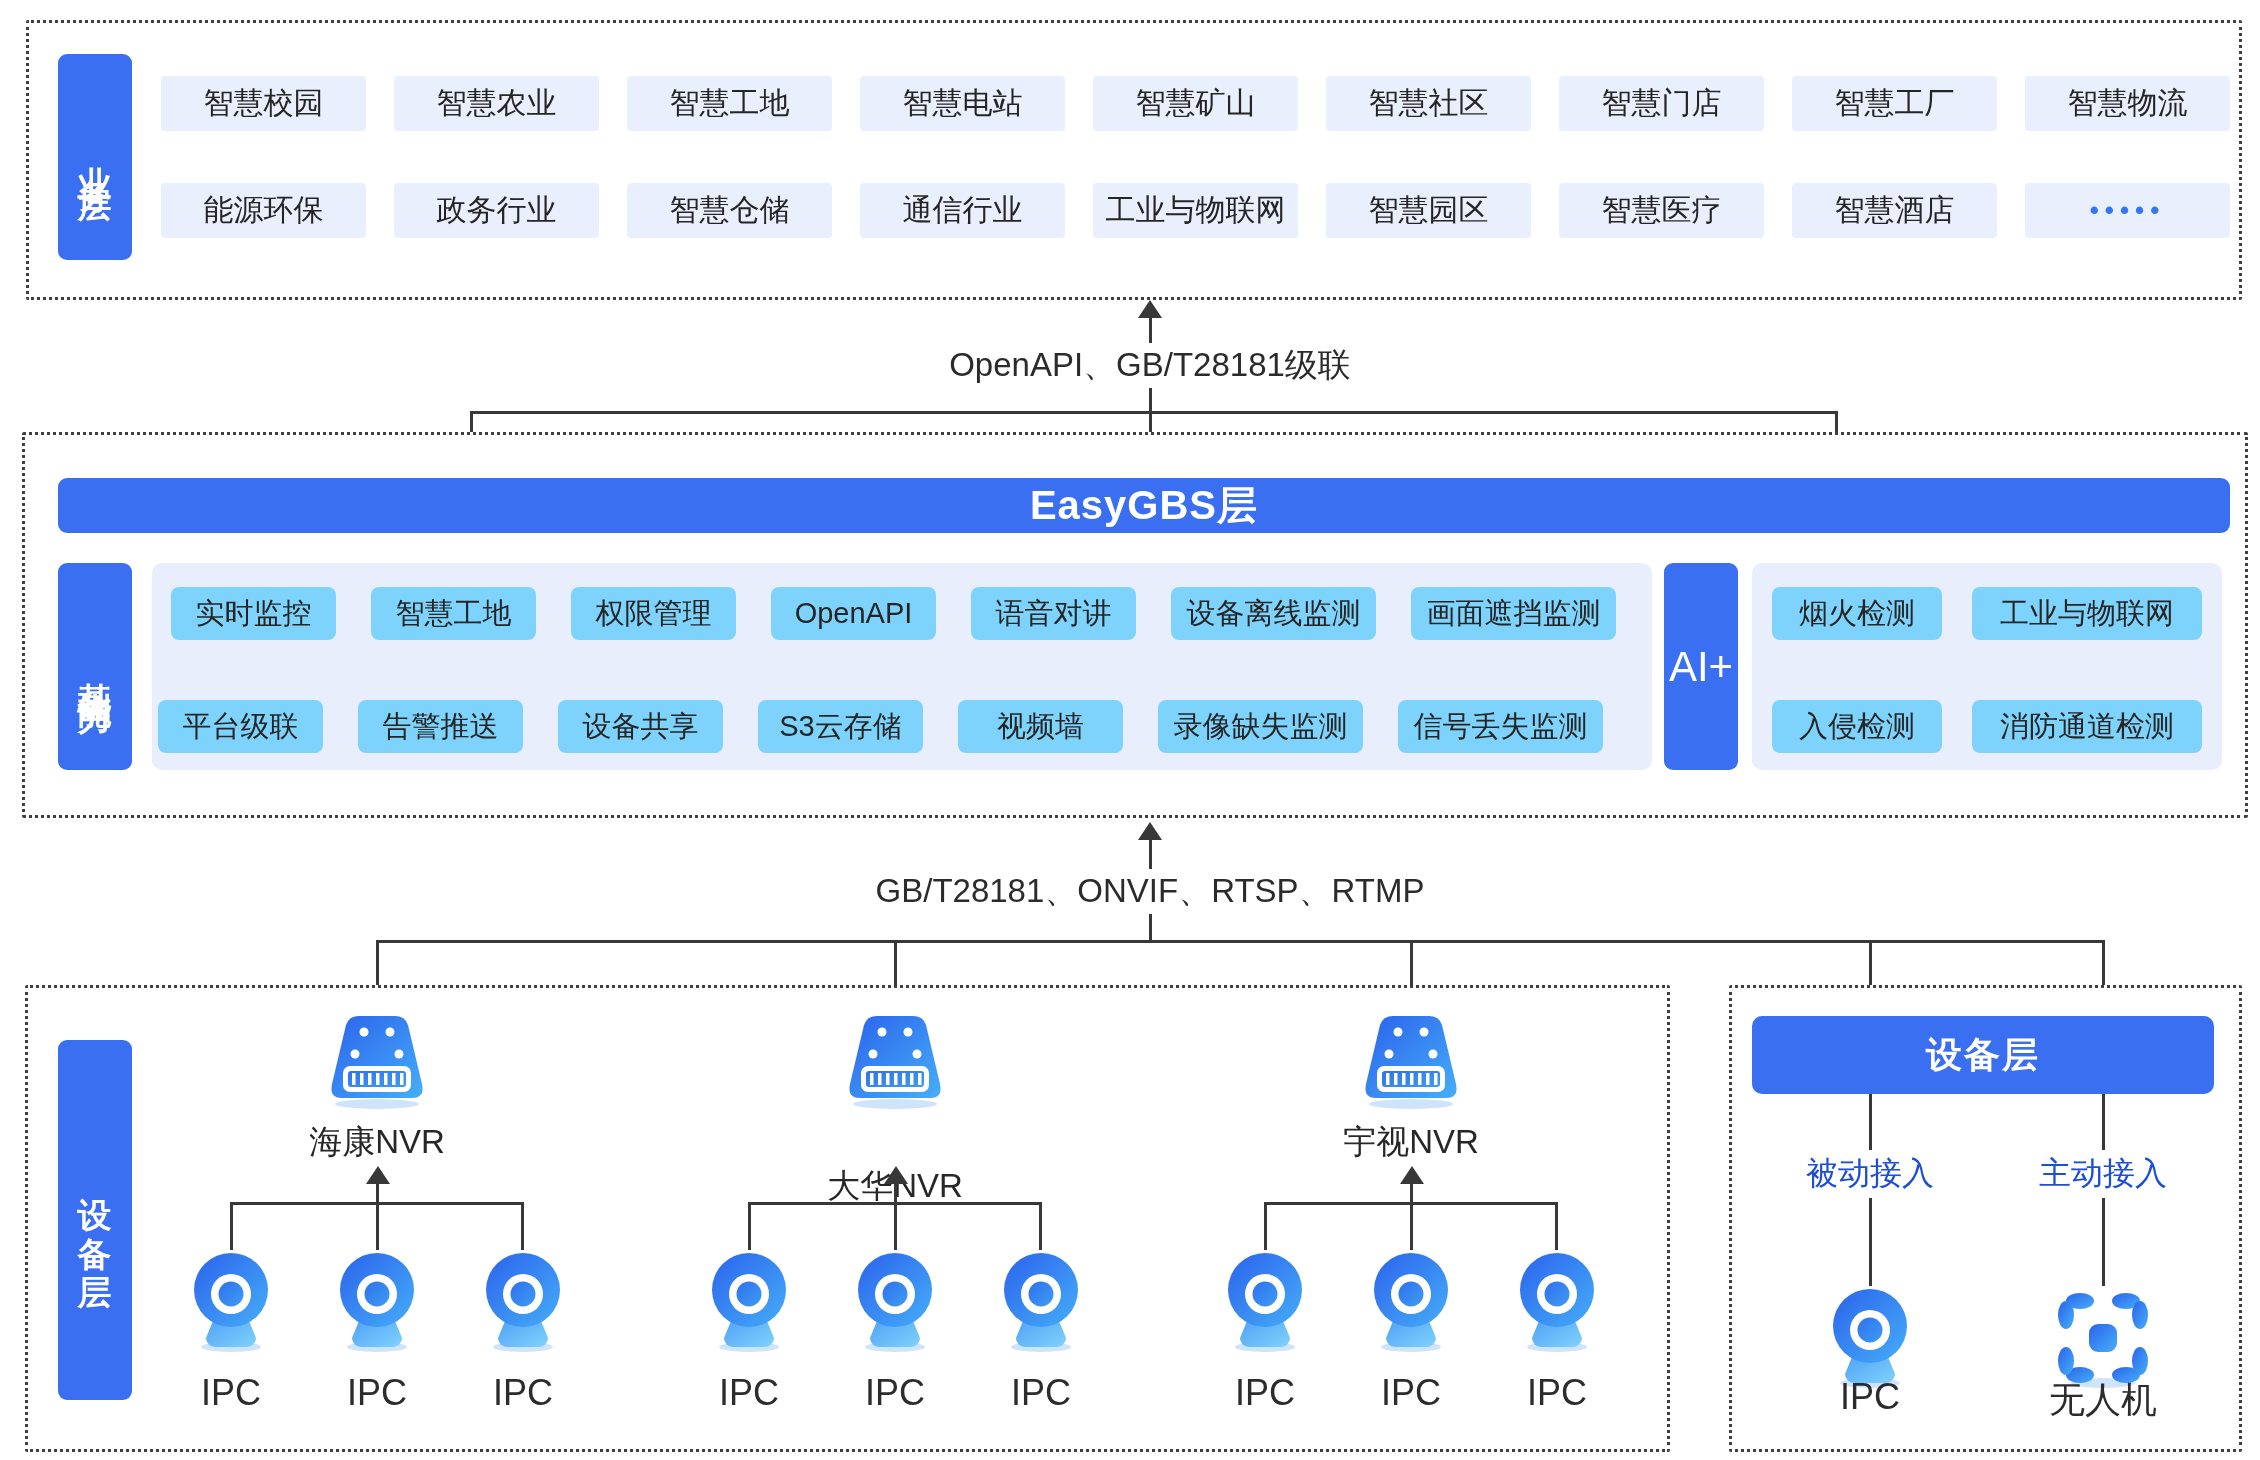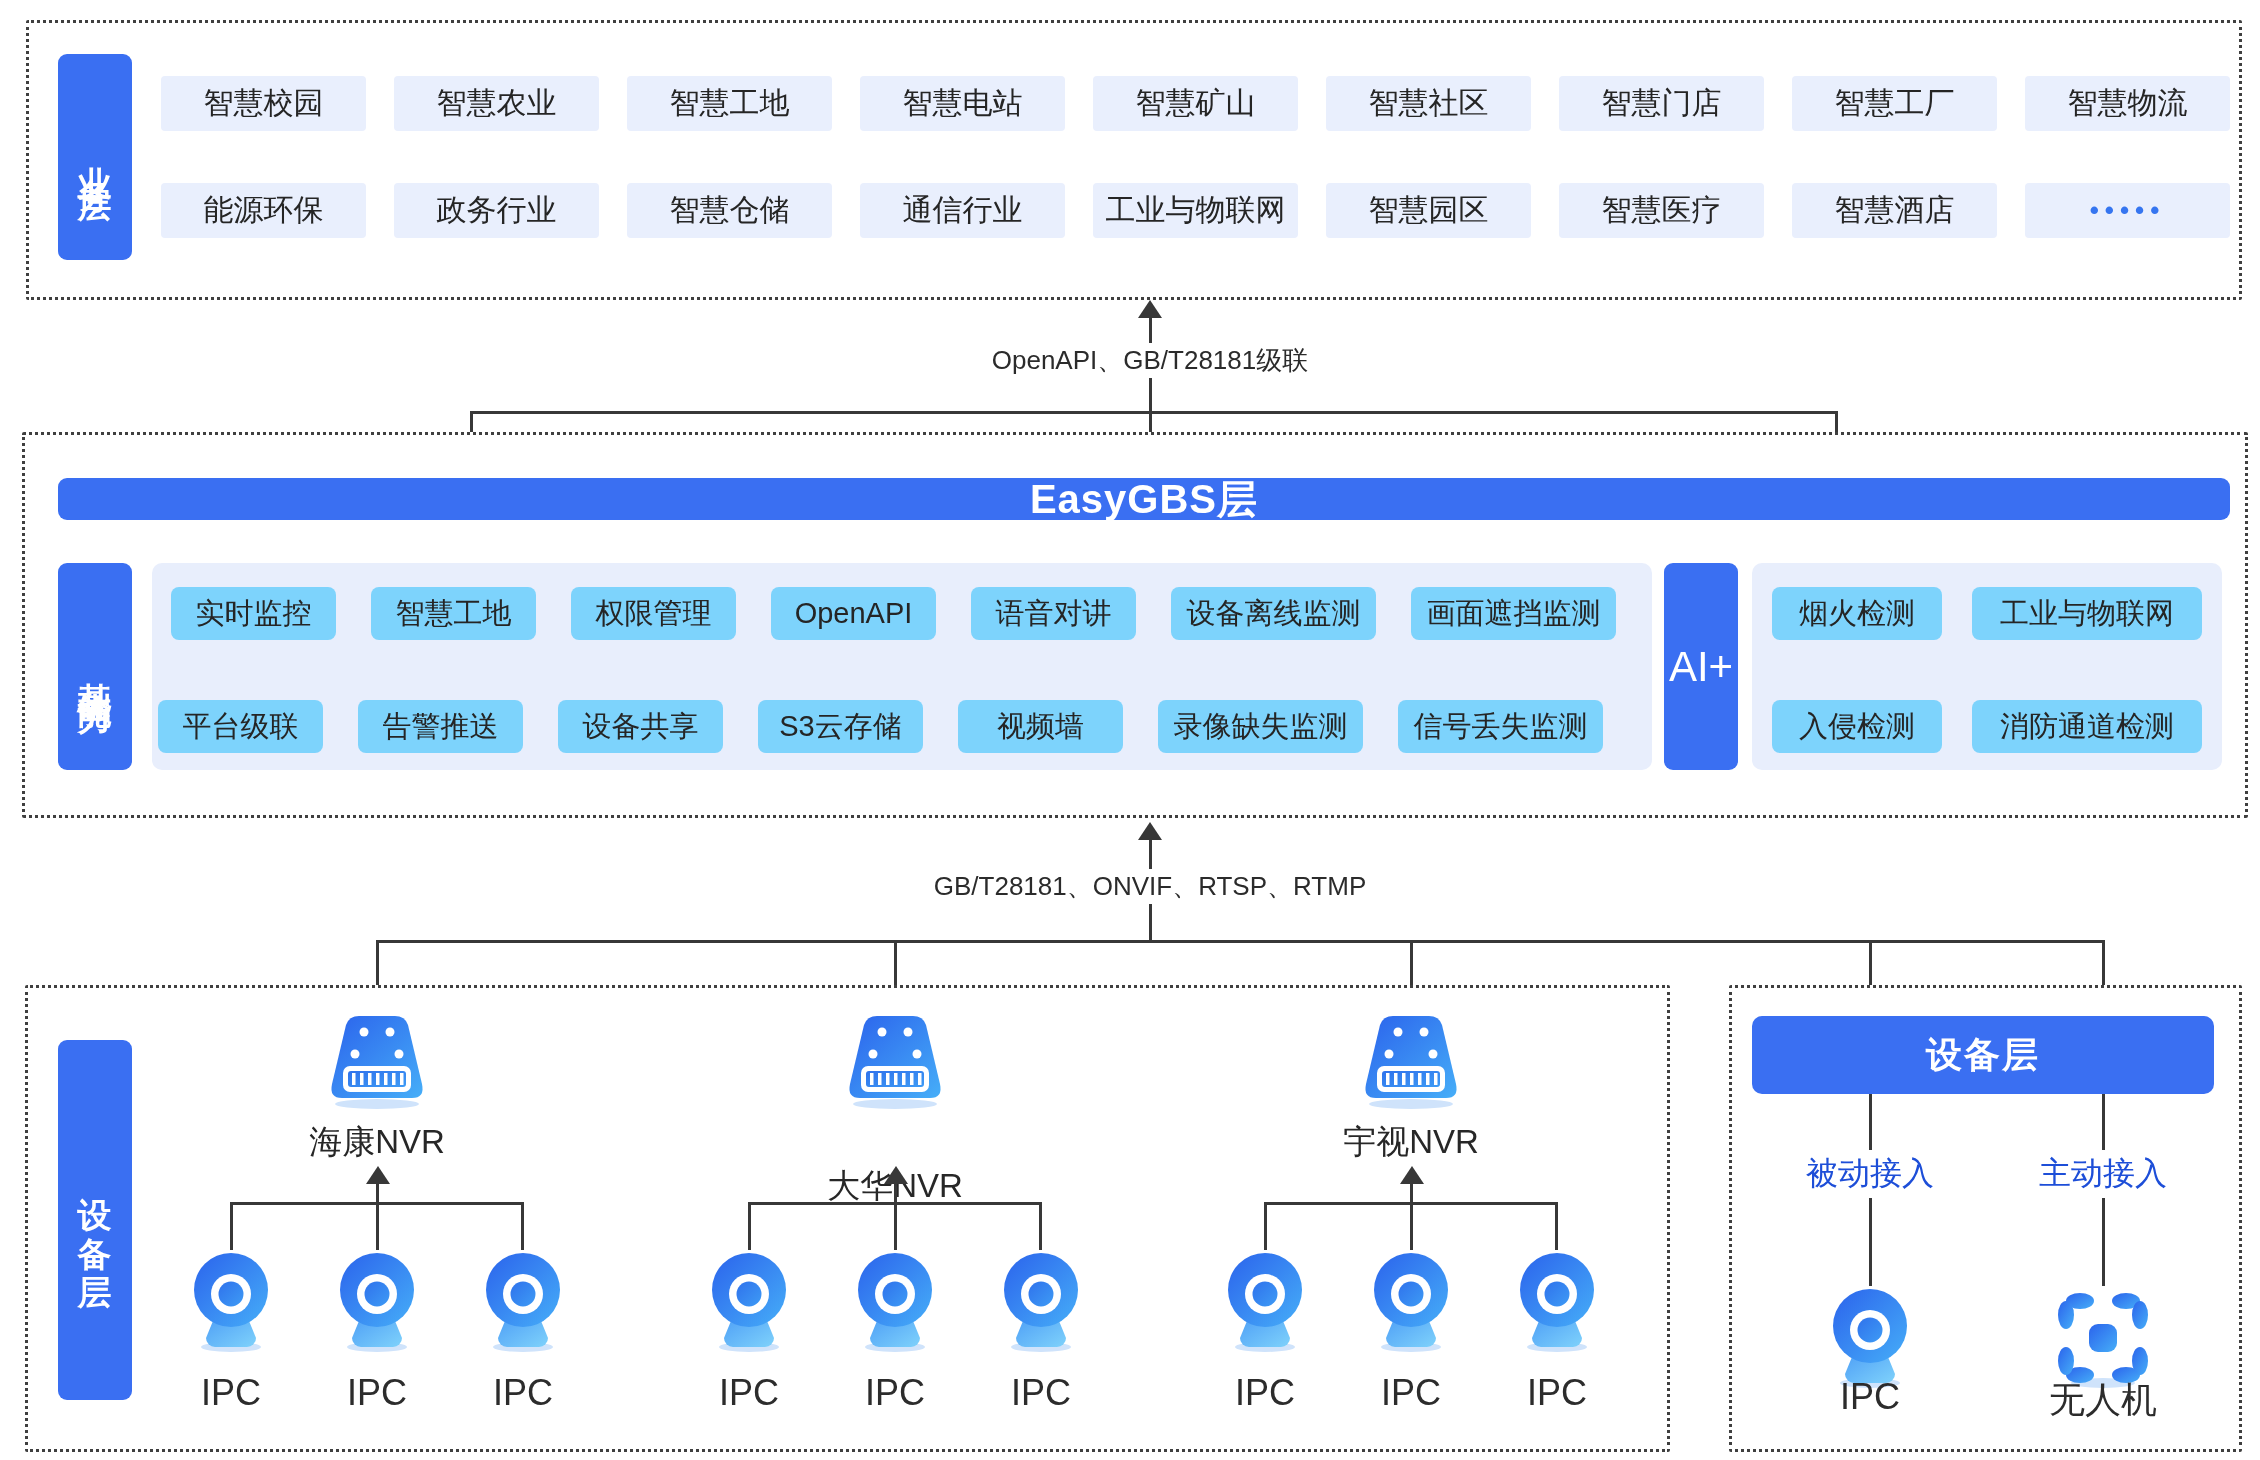--- a/index.html
+++ b/index.html
@@ -7,26 +7,26 @@
   .abs{position:absolute;}
   .dashed-box{position:absolute;border:3px dotted #3f3f3f;border-radius:2px;background:#ffffff;box-sizing:border-box;}
   .vtab{position:absolute;background:#3a6ff2;border-radius:9px;color:#ffffff;font-size:34px;font-weight:600;
         writing-mode:vertical-rl;text-orientation:upright;display:flex;align-items:center;justify-content:center;}
   .chip{height:55px;border-radius:4px;background:#e9effd;display:flex;align-items:center;justify-content:center;
         font-size:30px;font-weight:500;color:#252525;}
   .chip-row{position:absolute;display:flex;gap:28px;}
   .wchip{height:53px;border-radius:8px;background:#7dd3fc;display:flex;align-items:center;justify-content:center;
         font-size:29px;font-weight:500;color:#252525;}
   .panel{position:absolute;background:#e8eefc;border-radius:10px;}
-  .gbs-bar{position:absolute;left:58px;top:478px;width:2172px;height:42px;background:#3a6ff2;border-radius:9px;
+  .gbs-bar{position:absolute;left:58px;top:478px;width:2172px;height:55px;background:#3a6ff2;border-radius:9px;
         color:#fff;font-size:40px;font-weight:700;display:flex;align-items:center;justify-content:center;letter-spacing:1px;}
   .hline{position:absolute;height:3px;background:#383838;}
   .vline{position:absolute;width:3px;background:#383838;}
   .arrow-up{position:absolute;width:0;height:0;border-left:12px solid transparent;border-right:12px solid transparent;border-bottom:18px solid #383838;}
-  .link-label{position:absolute;transform:translateX(-50%);background:#ffffff;padding:0 18px;font-size:26px;font-weight:500;color:#2b2b2b;z-index:6;white-space:nowrap;}
+  .link-label{position:absolute;transform:translateX(-50%);background:#ffffff;padding:0 18px;font-size:33px;font-weight:500;color:#2b2b2b;z-index:6;white-space:nowrap;}
   .node-label{position:absolute;text-align:center;font-size:33px;font-weight:500;color:#272727;}
   .dev-label{position:absolute;text-align:center;font-size:36px;font-weight:500;color:#2c2c2c;}
   .mode-label{position:absolute;transform:translateX(-50%);background:#fff;padding:0 10px;font-size:32px;font-weight:500;color:#1d4ed8;white-space:nowrap;z-index:6;}
   .dots-chip{color:#3575f0;font-size:26px;font-weight:700;letter-spacing:6px;}
   .rhdr{position:absolute;left:1752px;top:1016px;width:462px;height:78px;background:#3a6ff2;border-radius:10px;color:#fff;
         font-size:36px;font-weight:700;display:flex;align-items:center;justify-content:center;z-index:5;letter-spacing:2px;}
   svg{display:block;}
 </style>
 </head>
 <body>

